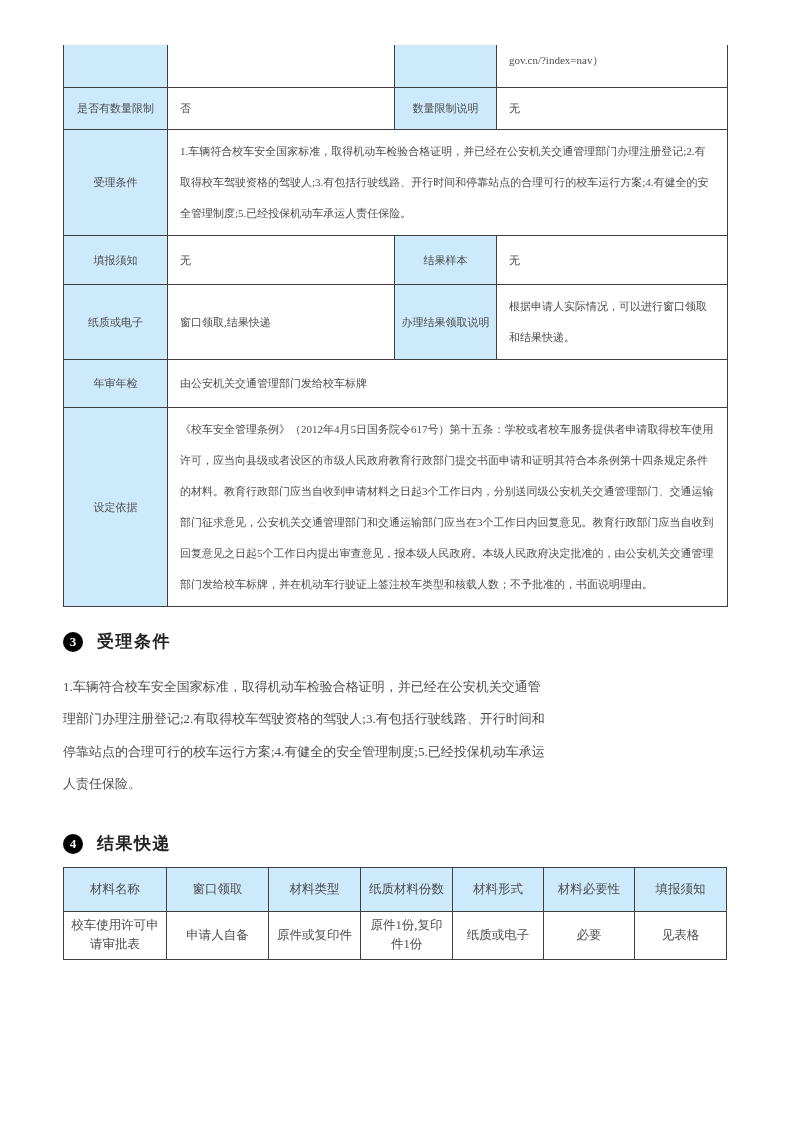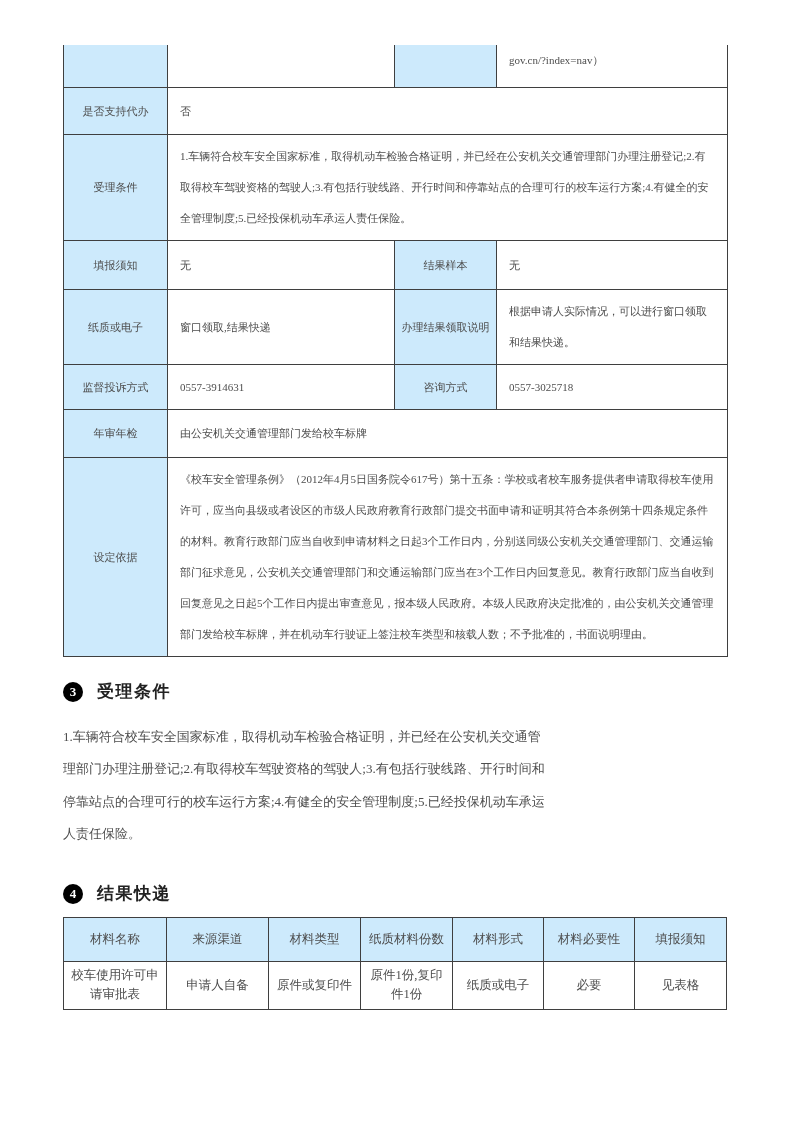--- a/index.html
+++ b/index.html
@@ -79,25 +79,27 @@
         </colgroup>
 
       <tbody>
           <tr class="cut-top" style="height:42px">
         <td class="lbl"></td>
         <td class="val"></td>
         <td class="lbl"></td>
         <td class="val top">gov.cn/?index=nav）</td>
       </tr>
 
+      <tr style="height:42px">
+        <td class="lbl">是否有数量限制</td>
+        <td class="val">否</td>
+        <td class="lbl">数量限制说明</td>
+        <td class="val">无</td>
+      </tr>
 
-      <tr style="height:47px">
-        <td class="lbl">是否支持代办</td>
-        <td class="val" colspan="3">否</td>
-      </tr>
 
       <tr style="height:93px">
         <td class="lbl">受理条件</td>
         <td class="val multiline" colspan="3">1.车辆符合校车安全国家标准，取得机动车检验合格证明，并已经在公安机关交通管理部门办理注册登记;2.有取得校车驾驶资格的驾驶人;3.有包括行驶线路、开行时间和停靠站点的合理可行的校车运行方案;4.有健全的安全管理制度;5.已经投保机动车承运人责任保险。</td>
       </tr>
 
 
       <tr style="height:49px">
         <td class="lbl">填报须知</td>
         <td class="val">无</td>
@@ -105,26 +107,20 @@
         <td class="val">无</td>
       </tr>
 
       <tr style="height:70px">
         <td class="lbl">纸质或电子</td>
         <td class="val">窗口领取,结果快递</td>
         <td class="lbl">办理结果领取说明</td>
         <td class="val multiline">根据申请人实际情况，可以进行窗口领取和结果快递。</td>
       </tr>
 
-      <tr style="height:45px">
-        <td class="lbl">监督投诉方式</td>
-        <td class="val">0557-3914631</td>
-        <td class="lbl">咨询方式</td>
-        <td class="val">0557-3025718</td>
-      </tr>
 
       <tr style="height:48px">
         <td class="lbl">年审年检</td>
         <td class="val" colspan="3">由公安机关交通管理部门发给校车标牌</td>
       </tr>
 
       <tr style="height:194px">
         <td class="lbl">设定依据</td>
         <td class="val multiline" colspan="3">《校车安全管理条例》（2012年4月5日国务院令617号）第十五条：学校或者校车服务提供者申请取得校车使用许可，应当向县级或者设区的市级人民政府教育行政部门提交书面申请和证明其符合本条例第十四条规定条件的材料。教育行政部门应当自收到申请材料之日起3个工作日内，分别送同级公安机关交通管理部门、交通运输部门征求意见，公安机关交通管理部门和交通运输部门应当在3个工作日内回复意见。教育行政部门应当自收到回复意见之日起5个工作日内提出审查意见，报本级人民政府。本级人民政府决定批准的，由公安机关交通管理部门发给校车标牌，并在机动车行驶证上签注校车类型和核载人数；不予批准的，书面说明理由。</td>
       </tr>
@@ -148,21 +144,21 @@
           <col style="width:102px">
           <col style="width:92px">
           <col style="width:92px">
           <col style="width:91px">
           <col style="width:91px">
           <col style="width:92px">
         </colgroup>
       <tbody>
           <tr style="height:44px">
         <th>材料名称</th>
-        <th>来源渠道</th>
+        <th>窗口领取</th>
         <th>材料类型</th>
         <th>纸质材料份数</th>
         <th>材料形式</th>
         <th>材料必要性</th>
         <th>填报须知</th>
       </tr>
       <tr style="height:48px">
         <td>校车使用许可申请审批表</td>
         <td>申请人自备</td>
         <td>原件或复印件</td>

